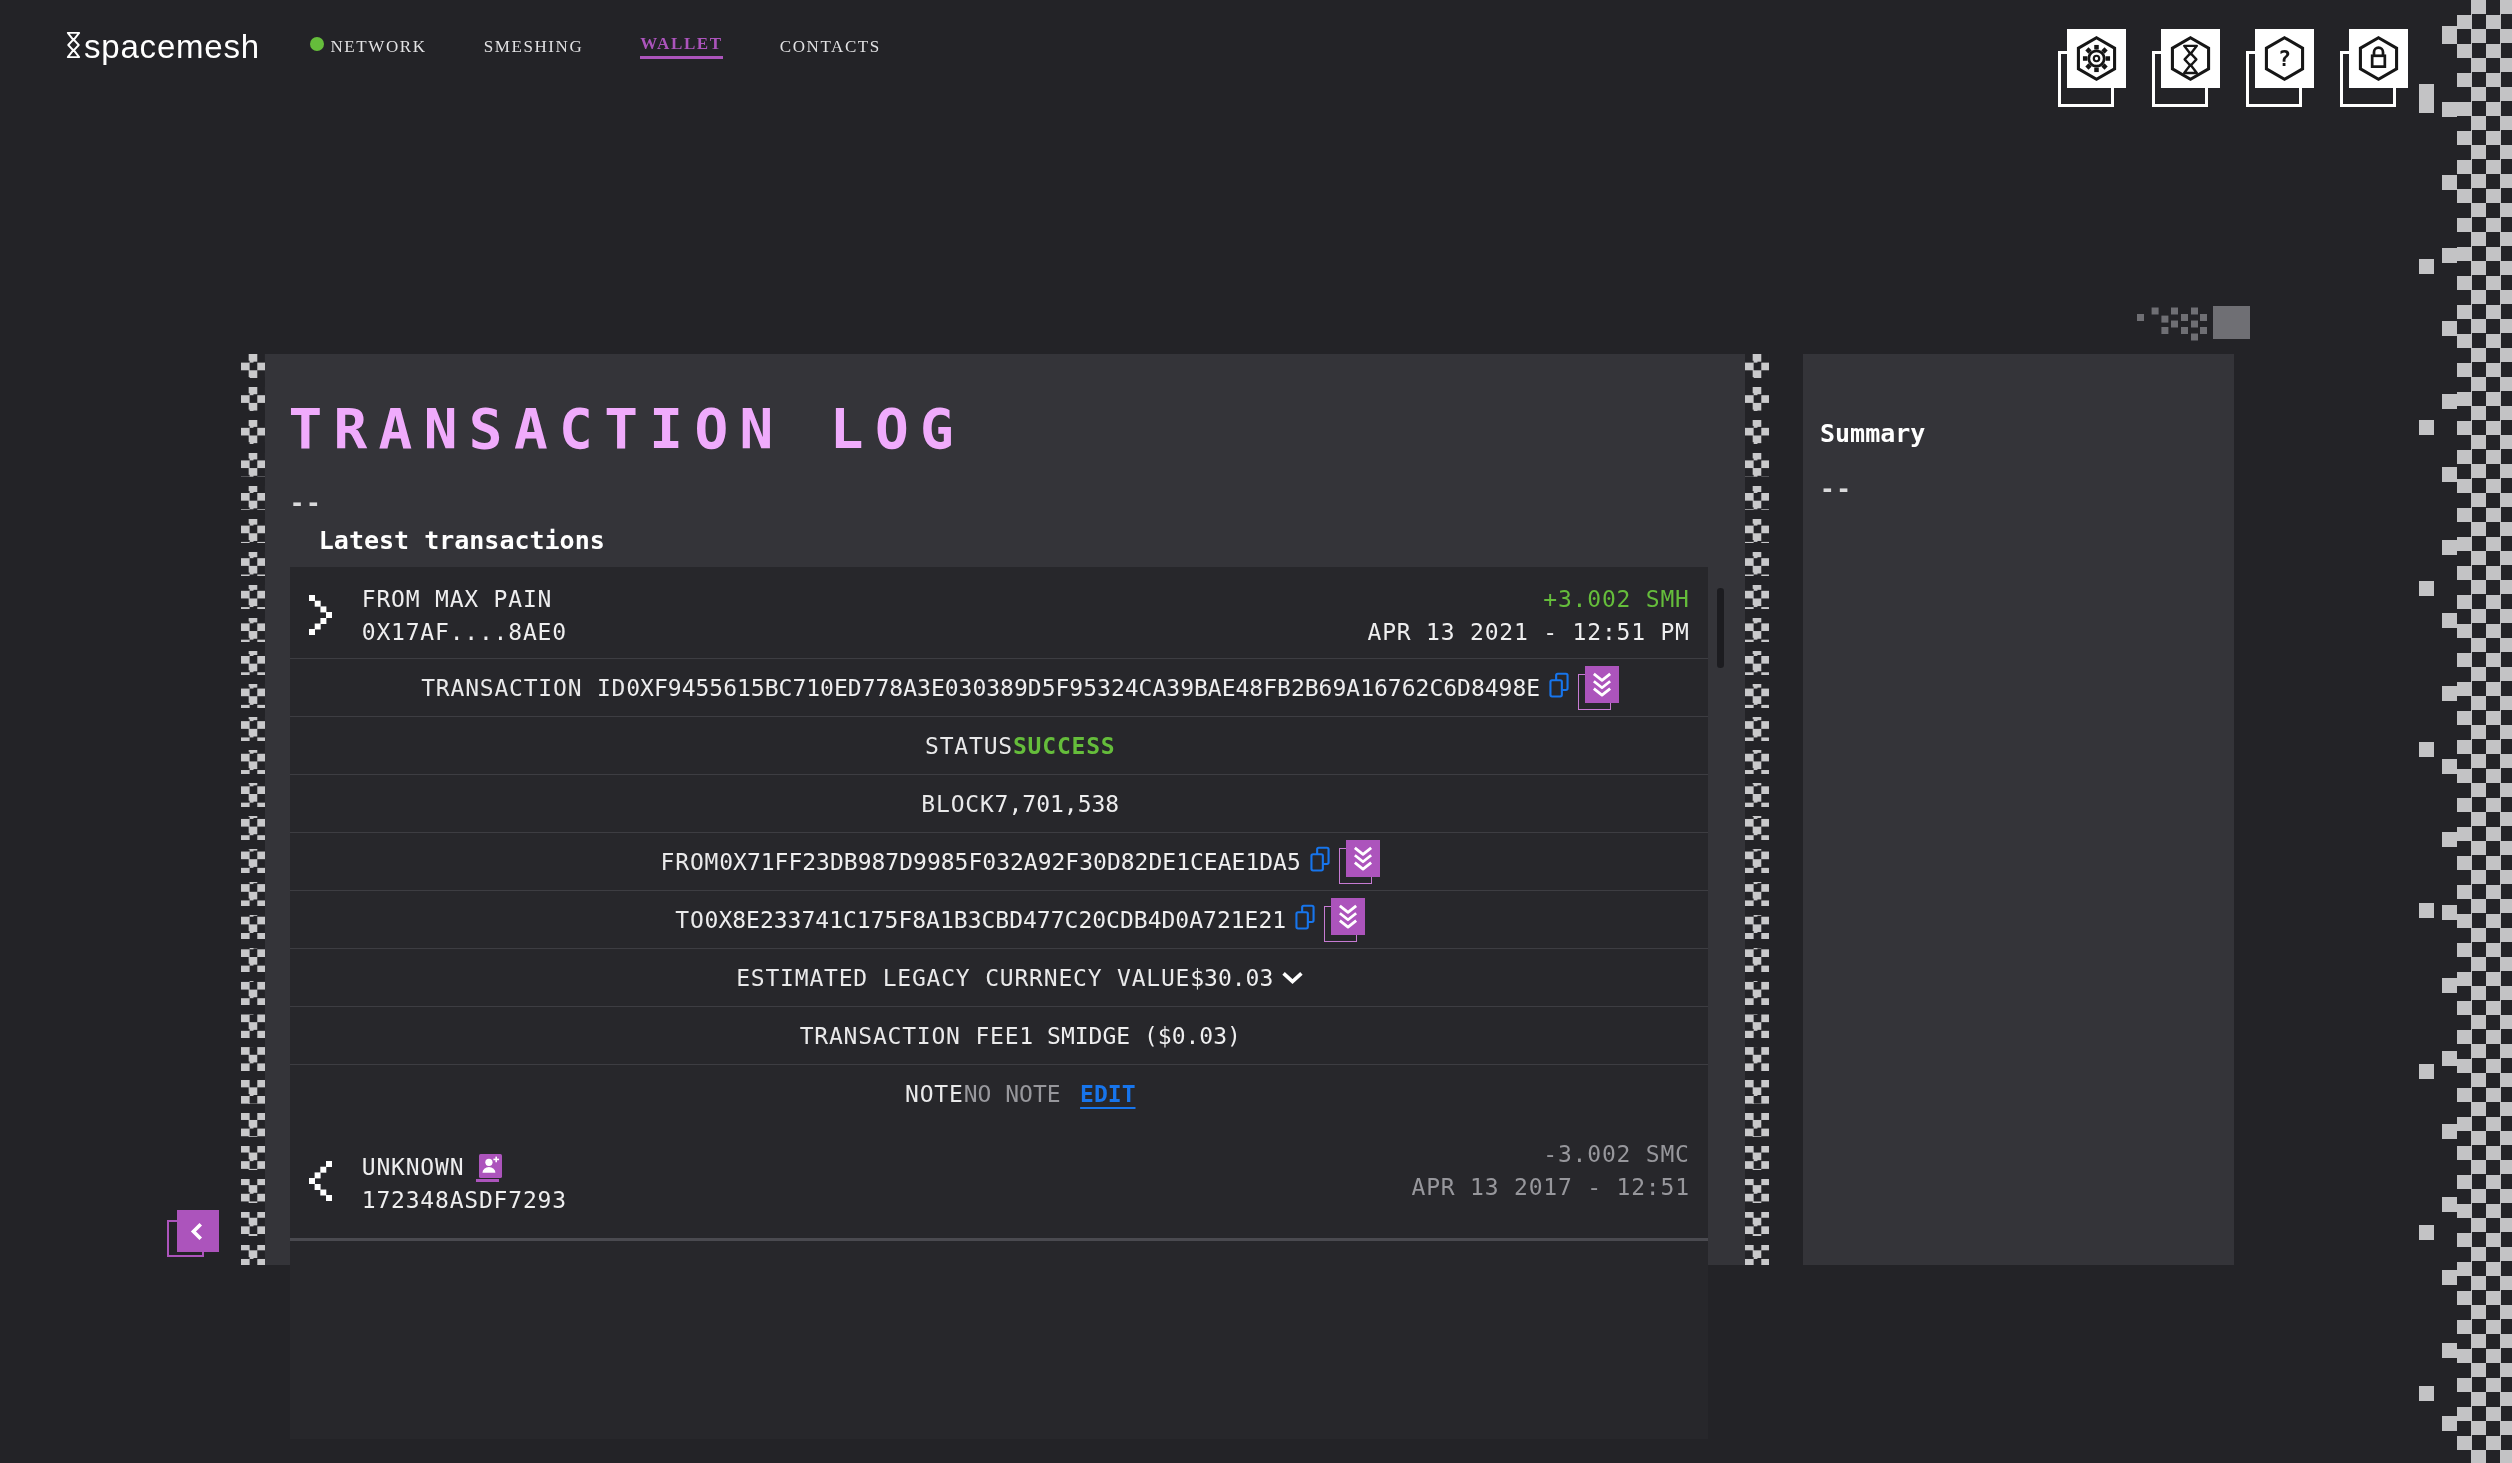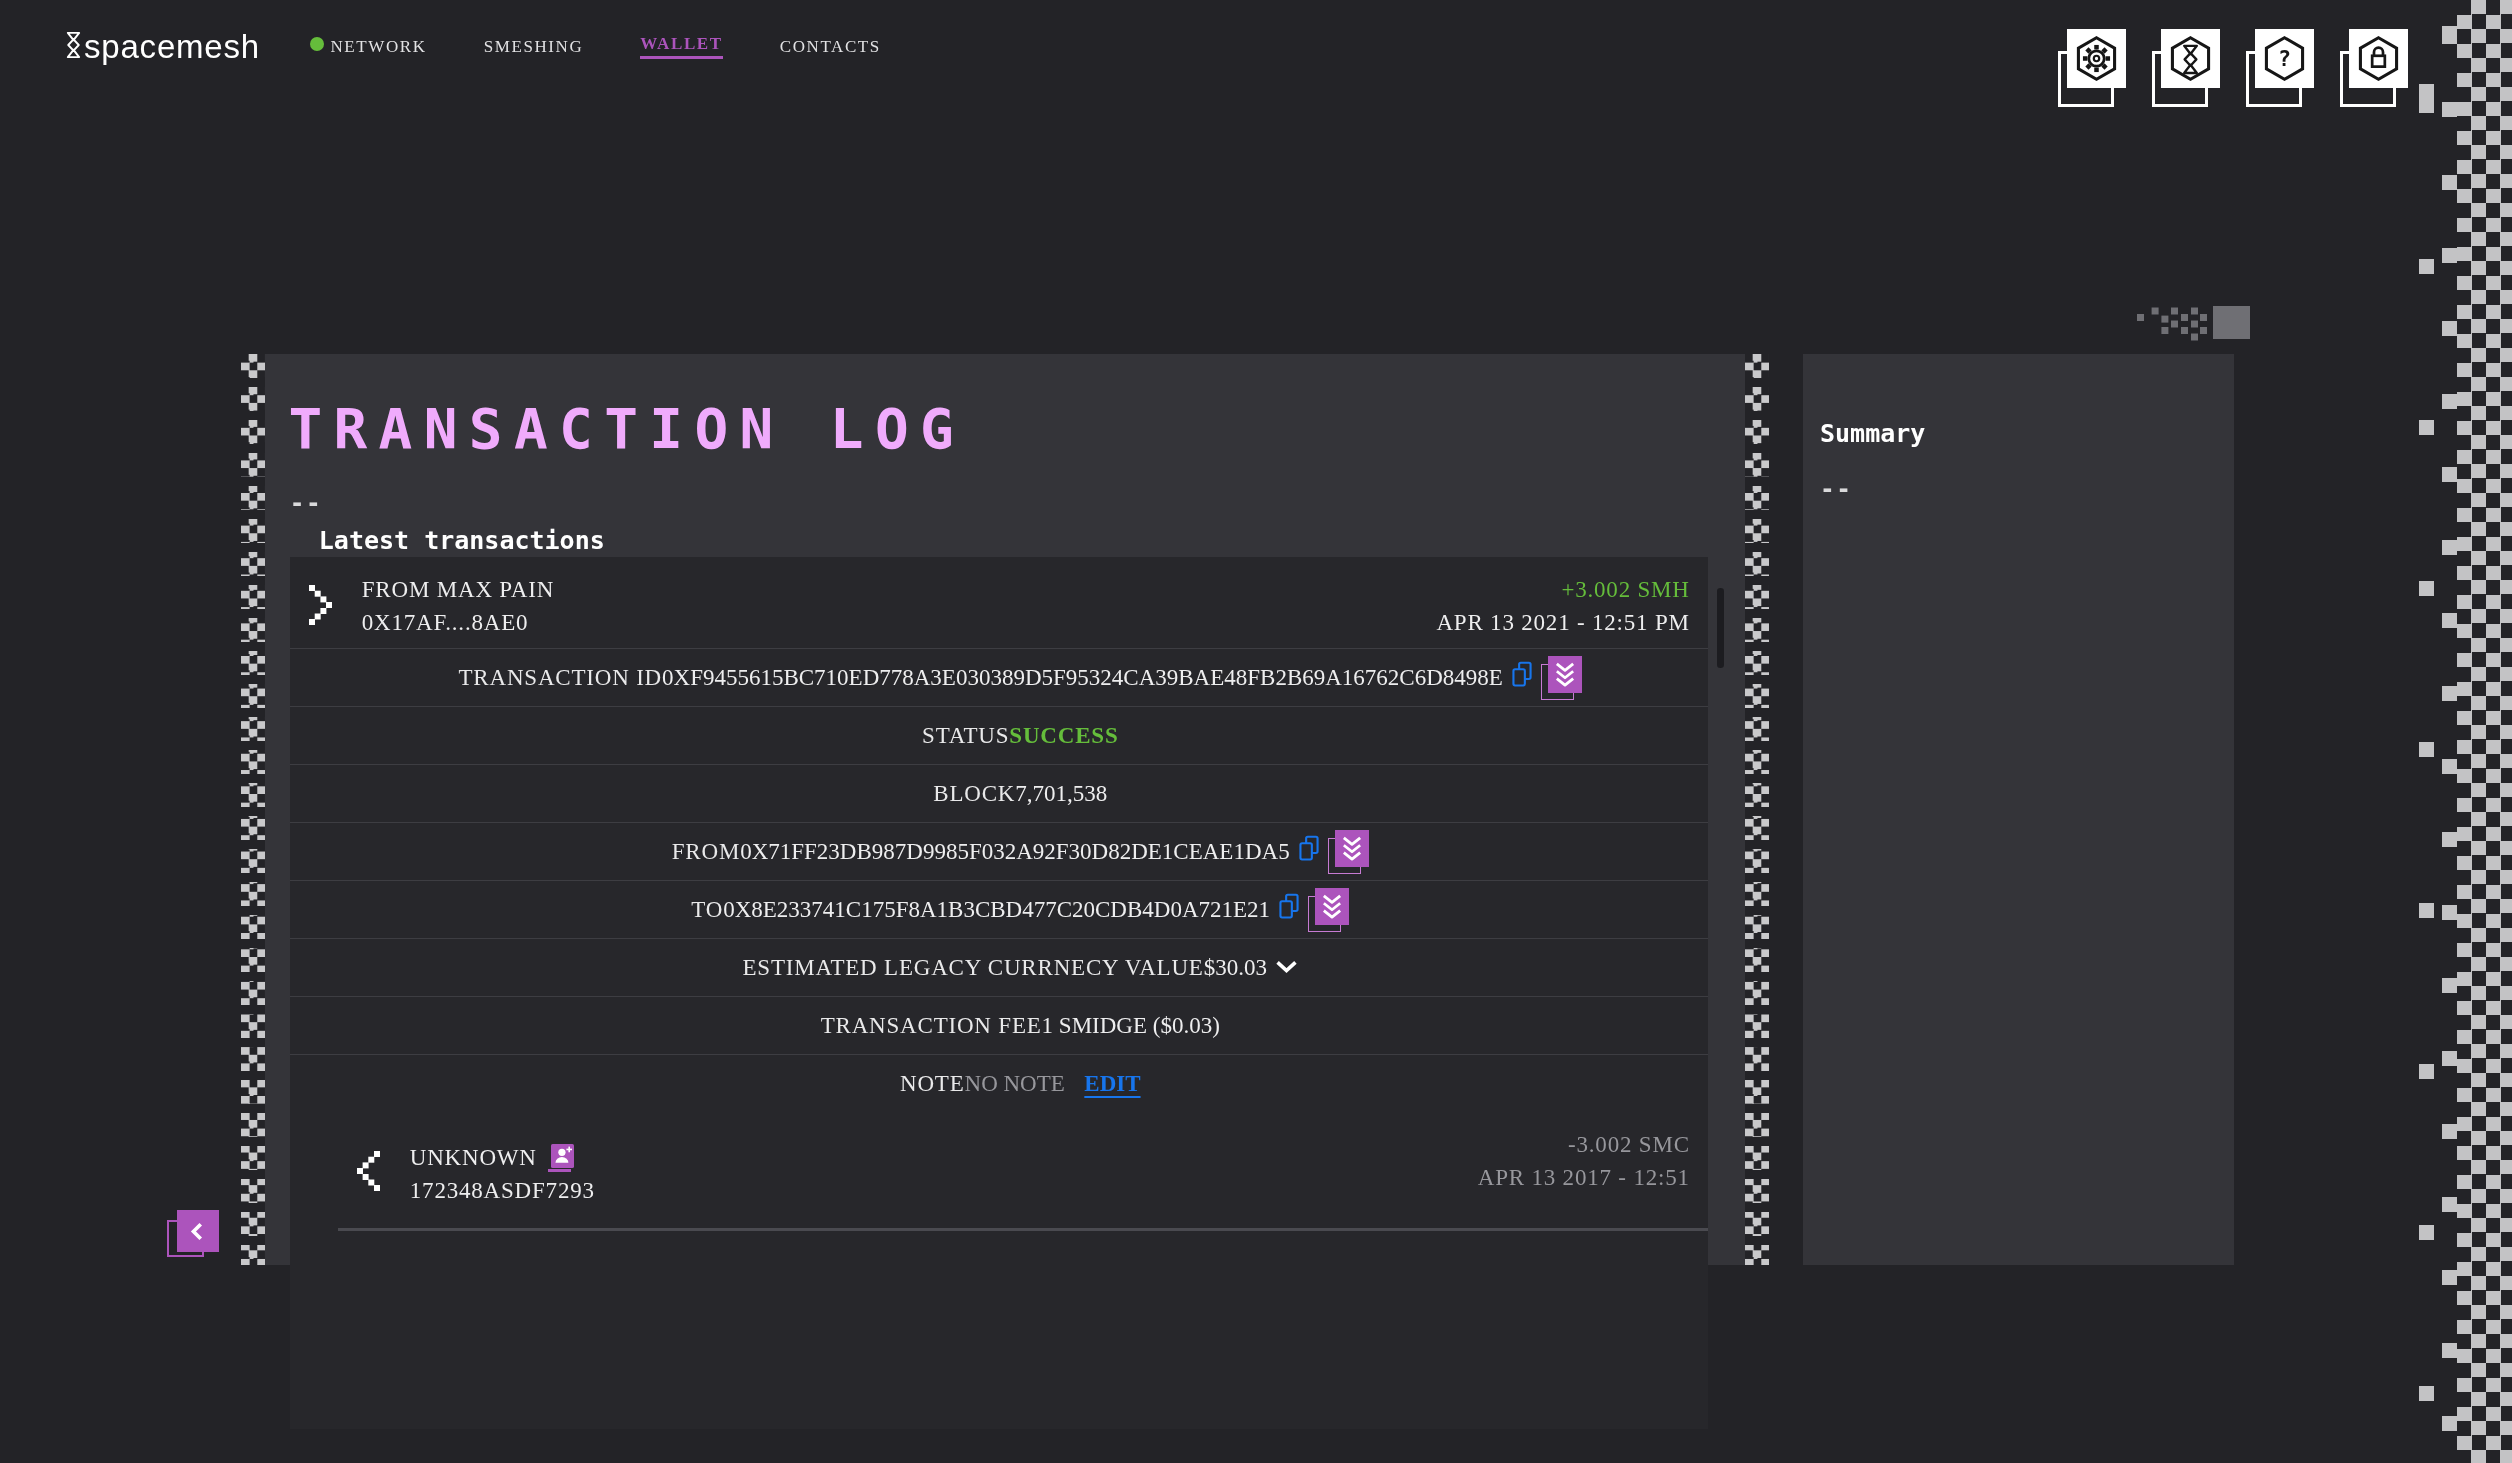--- a/index.html
+++ b/index.html
@@ -44,39 +44,39 @@
       repeating-conic-gradient(var(--checker) 0% 25%, rgba(0,0,0,0) 0% 50%);
     background-size:100% 33px, 16.3px 16.3px;}
   .zipper.left{left:0;}
   .zipper.right{right:0;}
   .panel-content{position:absolute;left:24.4px;top:0;width:1480px;height:100%;background:var(--panel);}
   .page-title{position:absolute;left:23px;top:42px;font-size:56px;letter-spacing:11.4px;color:#f0abfc;white-space:nowrap;font-weight:bold;}
   .dashes{font-size:24.4px;font-weight:bold;letter-spacing:1.6px;color:#d9d9db;}
   .main-dashes{position:absolute;left:24.4px;top:134px;}
   .section-title{position:absolute;left:24.4px;top:172px;font-size:25px;font-weight:bold;color:#fff;margin-left:29px;}
   
-  .txlist{position:absolute;left:24.4px;top:203px;width:1418px;height:872px;background:var(--table);box-sizing:border-box;font-family:Liberation Serif, serif;}
+  .txlist{position:absolute;left:24.4px;top:213px;width:1418px;height:872px;background:var(--table);box-sizing:border-box;}
   .tx-header{position:relative;height:91px;box-sizing:border-box;padding:16.3px 18px 0 72px;cursor:pointer;}
   .tx-icon{position:absolute;left:19.5px;top:28px;width:23px;height:40px;}
   .px{width:5.7px;height:5.7px;background:#fff;position:absolute;top:0;}
   .px.right{left:0;box-shadow:5.7px 5.7px #fff,11.4px 11.4px #fff,17px 17px #fff,11.4px 23px #fff,5.7px 28.5px #fff,0 34px #fff;}
   .px.left{left:17px;box-shadow:-5.7px 5.7px #fff,-11.4px 11.4px #fff,-17px 17px #fff,-11.4px 23px #fff,-5.7px 28.5px #fff,0 34px #fff;}
   .tx-line{font-size:23px;line-height:33px;letter-spacing:0.8px;display:flex;align-items:center;}
   .tx-right{position:absolute;right:18px;top:16.3px;text-align:right;}
   .tx-right .tx-line{justify-content:flex-end;}
   .amount-green{color:var(--green);}
   .grey{color:var(--grey);}
   .drow{height:58px;box-sizing:border-box;border-top:1.6px solid var(--line);
     display:flex;justify-content:center;align-items:center;
     padding:0 18px 0 61px;font-size:23px;}
   .dlabel{letter-spacing:0.8px;color:#e9e9ea;white-space:nowrap;}
   .vgroup{display:flex;align-items:center;gap:8.1px;white-space:nowrap;}
   .status-ok{color:var(--green);font-weight:bold;letter-spacing:0.8px;}
   .edit-link{color:var(--blue);font-weight:bold;text-decoration:underline;text-underline-offset:4.9px;text-decoration-thickness:2.4px;margin-left:11.4px;cursor:pointer;}
-  .tx2{padding-top:29px;height:119px;box-sizing:border-box;border-bottom:3.3px solid var(--line2);margin-left:48px;}
+  .tx2{padding-top:29px;height:119px;box-sizing:border-box;border-bottom:3.3px solid var(--line2);}
   .tx2 .tx-icon{top:39px;}
   
   .xicon{position:relative;width:41px;height:44px;cursor:pointer;flex:0 0 auto;}
   .xicon .back{position:absolute;left:0;bottom:0;width:33px;height:36px;border:1.6px solid var(--purple-lt);box-sizing:border-box;}
   .xicon .front{position:absolute;right:0;top:0;width:34px;height:37px;background:var(--purple);display:flex;align-items:center;justify-content:center;}
   
   .addc{position:relative;display:inline-block;width:26px;height:28px;margin-left:11.4px;cursor:pointer;}
   .addc .sq{position:absolute;right:0;top:0;width:23px;height:24.4px;background:var(--purple);border-radius:1.6px;display:flex;align-items:center;justify-content:center;}
   .addc .under{position:absolute;left:0;bottom:0;width:23px;height:2.4px;background:var(--purple);}
   

